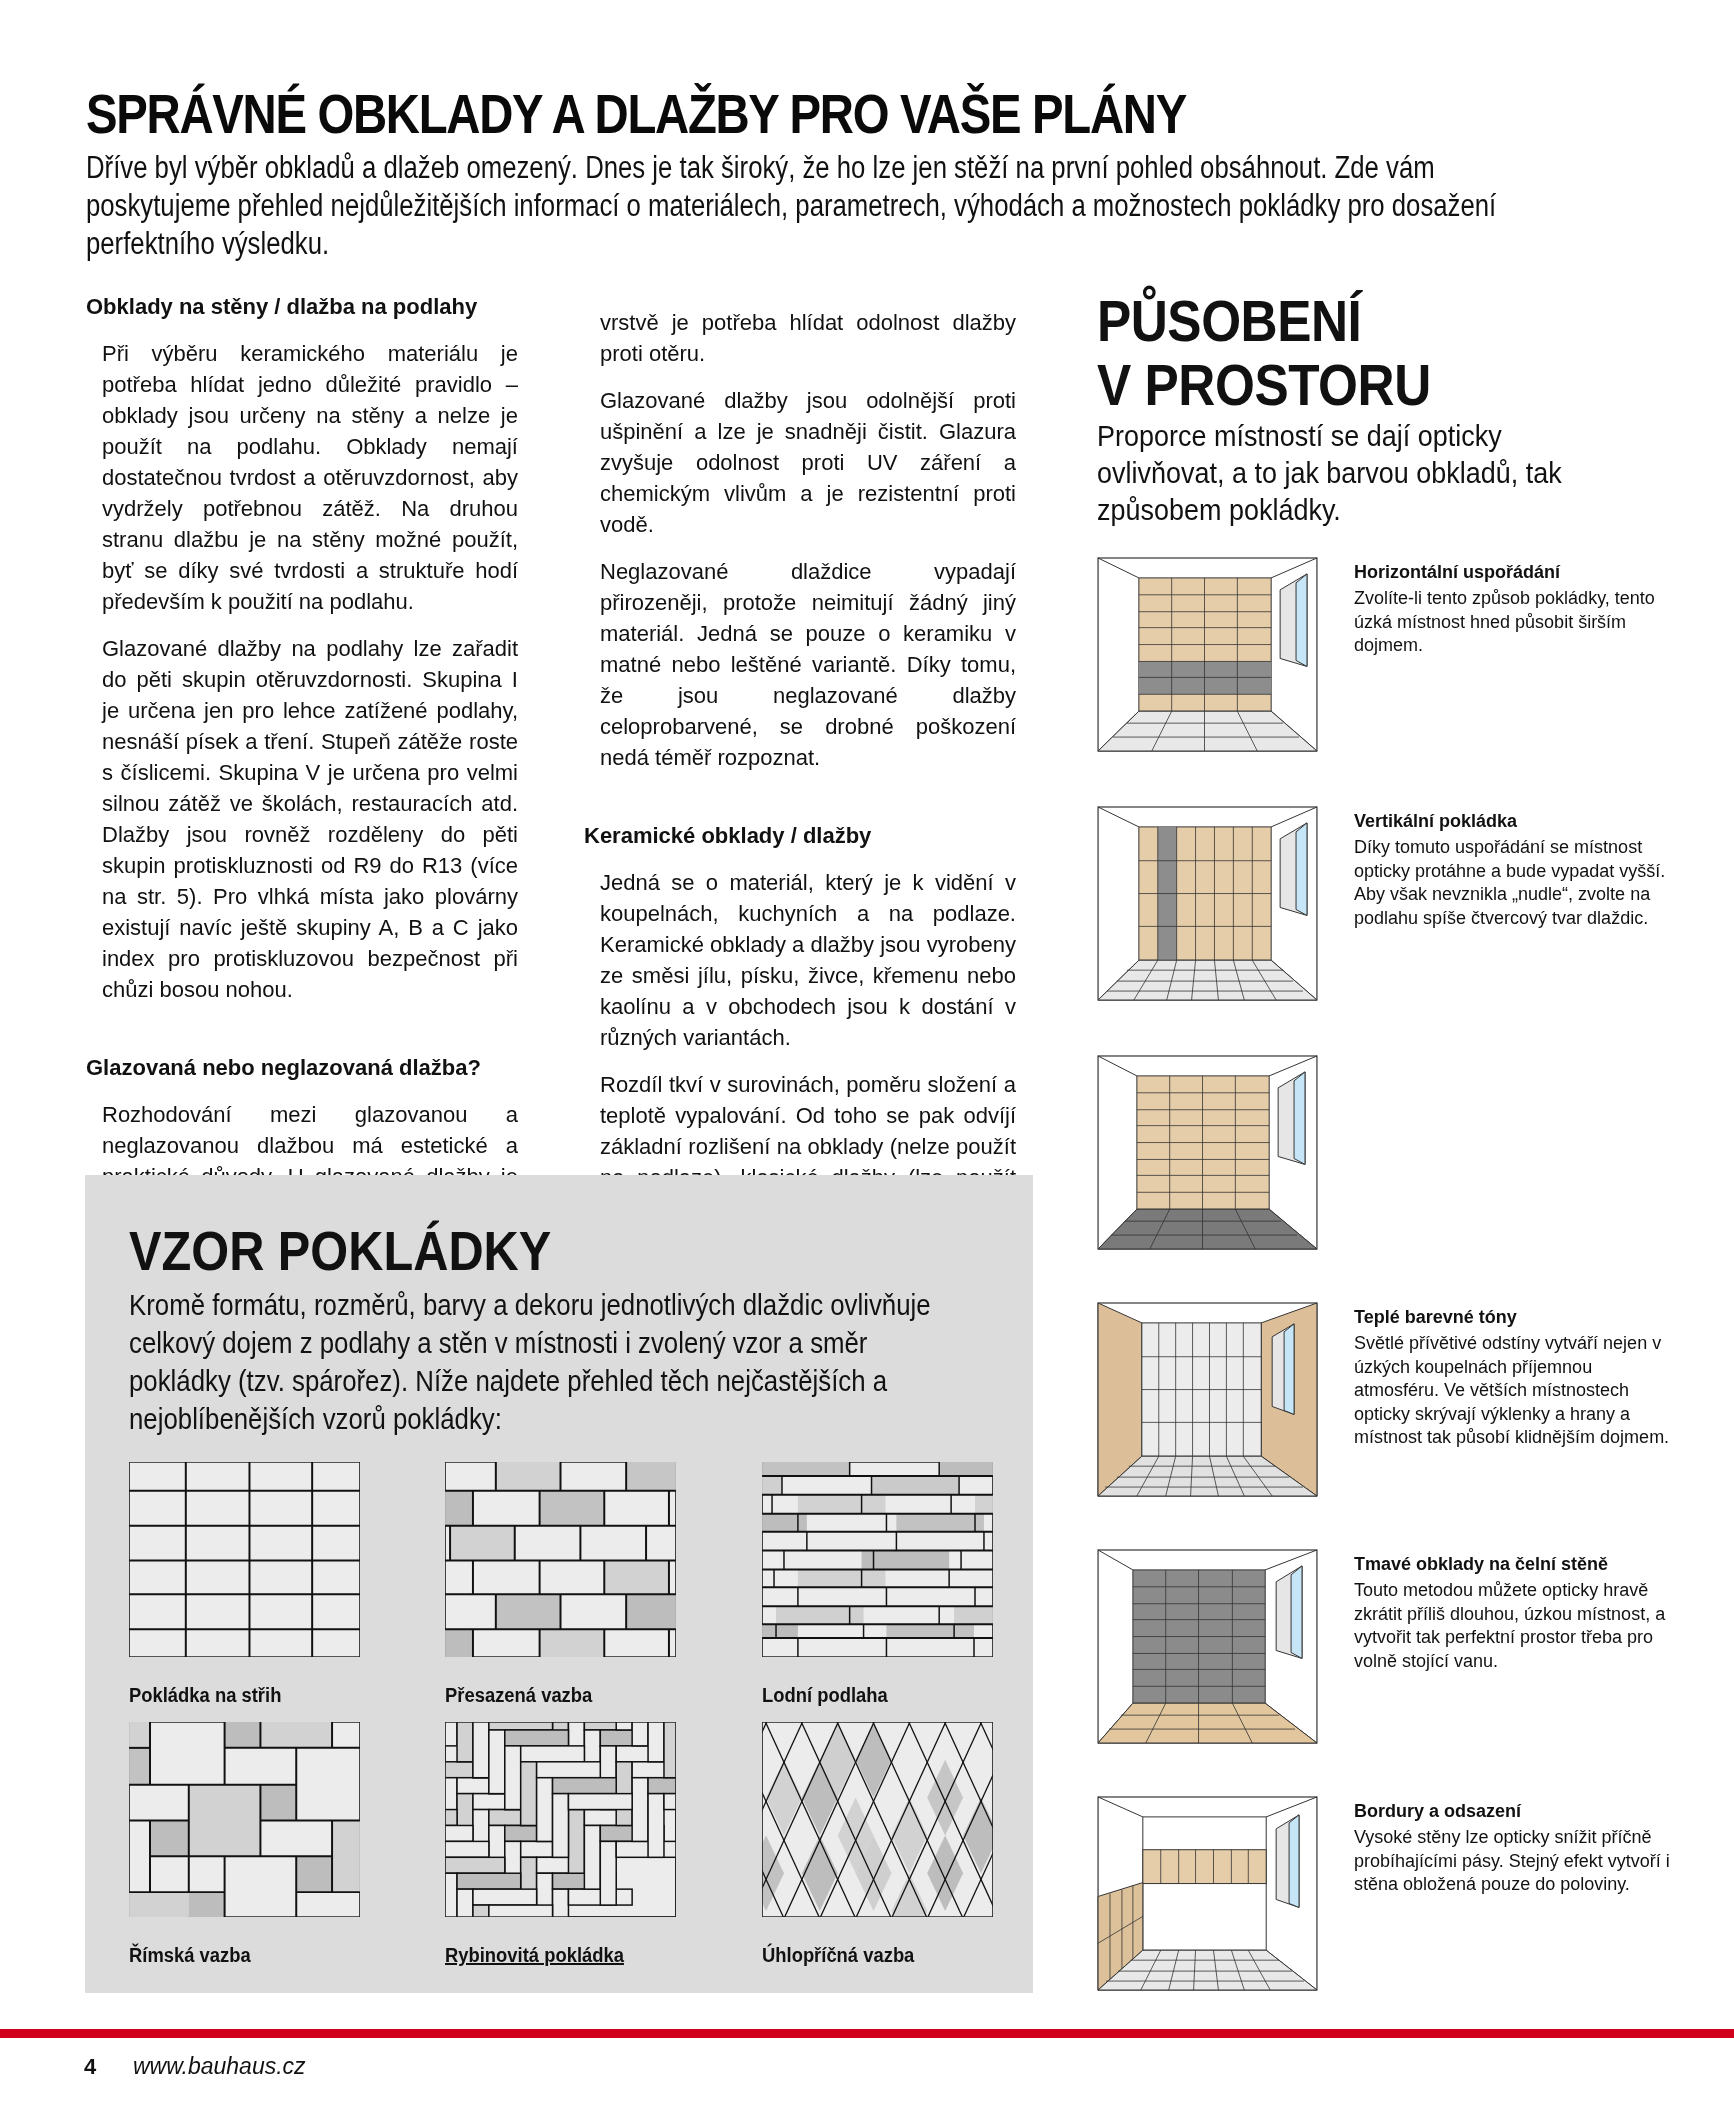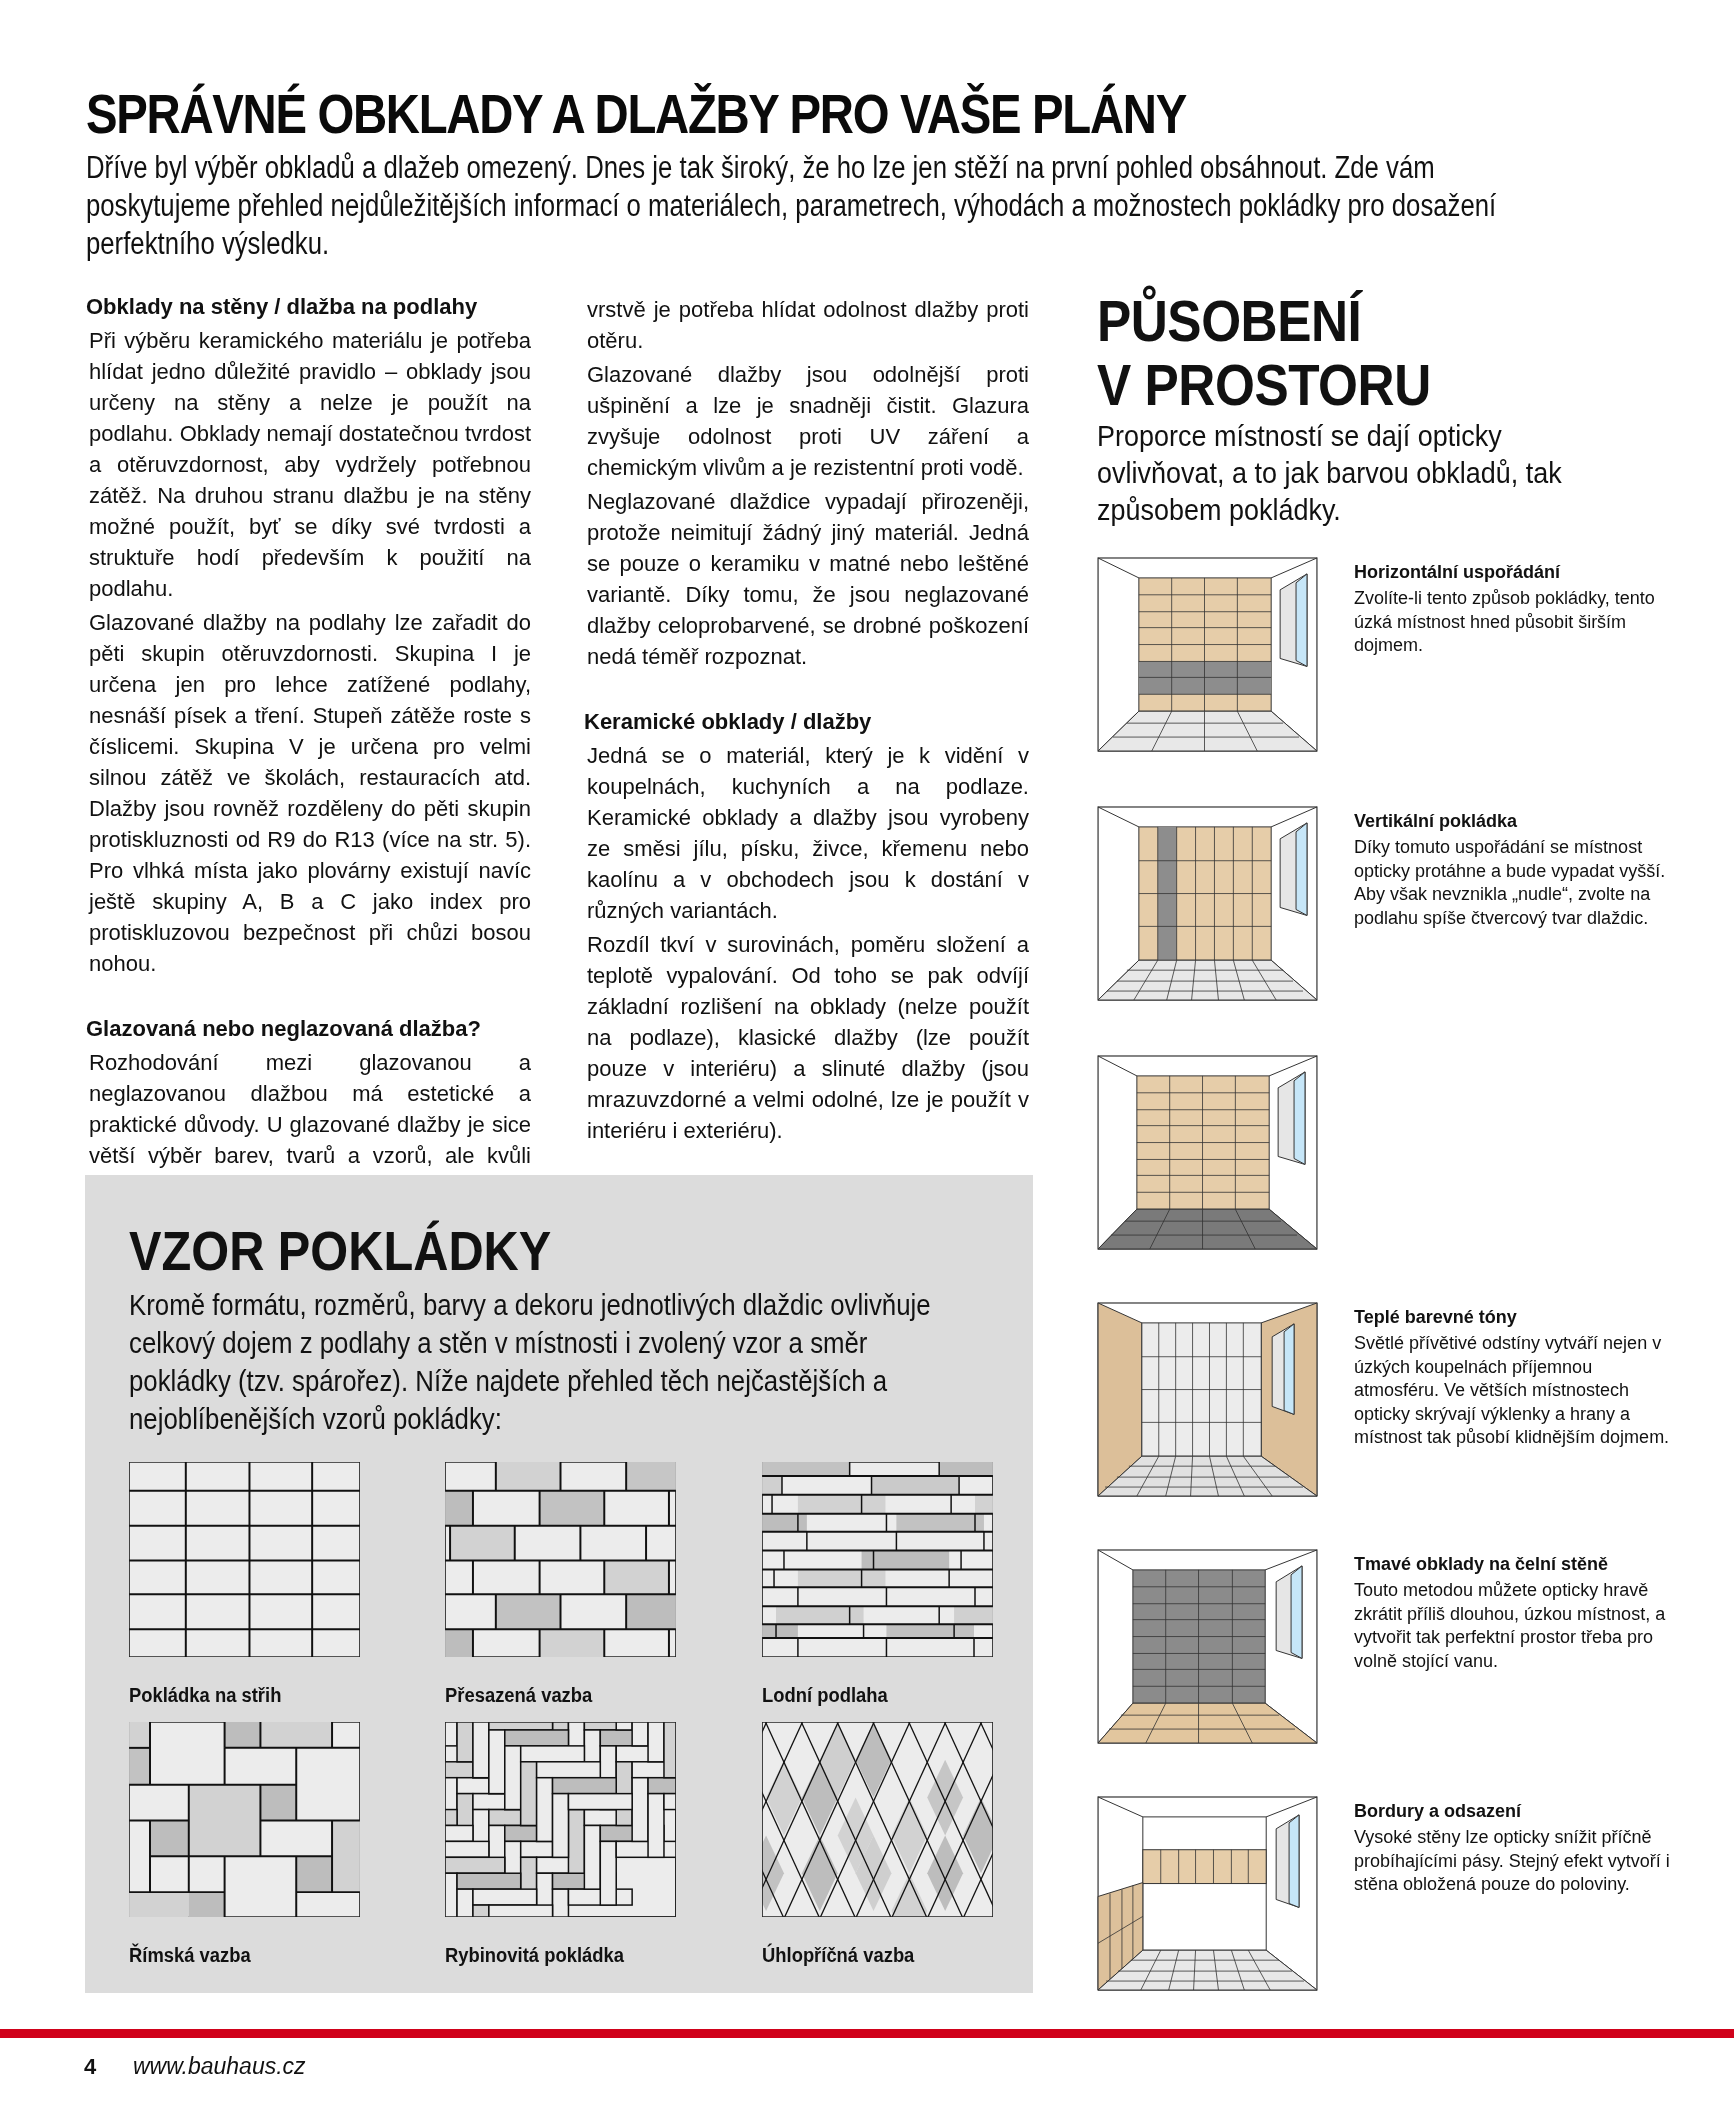--- a/index.html
+++ b/index.html
@@ -16,21 +16,21 @@
     .lead {
       position: absolute; left: 86px; top: 149px; width: 1711px;
       font-size: 31px; line-height: 38px; color: #111;
       transform: scaleX(0.83); transform-origin: left top;
     }
 
     .col {
       position: absolute; font-size: 22px; line-height: 31px; color: #111;
       text-align: justify; hyphens: manual;
     }
-    .col p { margin: 3px; }
+    .col p { margin: 16px; }
     .col h3 { font-size: 22px; font-weight: 700; line-height: 31px; }
     .col .gap { height: 31px; }
     .col-left { left: 86px; top: 291px; width: 448px; }
     .col-mid { left: 584px; top: 291px; width: 448px; }
 
     .space-title {
       position: absolute; left: 1097px; top: 289px;
       font-weight: 700; font-size: 57px; line-height: 64px; letter-spacing: -0.5px;
       transform: scaleX(0.9); transform-origin: left top; white-space: nowrap;
     }
@@ -498,21 +498,21 @@
         <line x1="21" y1="135" x2="204" y2="135"></line>
           <line x1="168" y1="135" x2="168" y2="196"></line>
         <line x1="96" y1="135" x2="96" y2="196"></line>
         <line x1="0" y1="171" x2="96" y2="171"></line>
           <line x1="168" y1="171" x2="232" y2="171"></line>
       </g>
     </svg>
     <div class="pattern-label">Římská vazba</div>
   </div>
 
-  <div class="pattern-cell" style="left:360px; top:547px;">
+  <div class="pattern-cell" style="left:360px; top:547px;text-decoration:underline;">
     <svg viewBox="0 0 232 196">
       <defs>
         <clipPath id="hbclip">
             <rect x="0" y="0" width="232" height="196"></rect>
           </clipPath>
       </defs>
       <rect x="0" y="0" width="232" height="196" fill="#ececec" stroke="#222" stroke-width="1.5"></rect>
       <g clip-path="url(#hbclip)" stroke="#111" stroke-width="1.5">
 
         <g id="hb-row">

